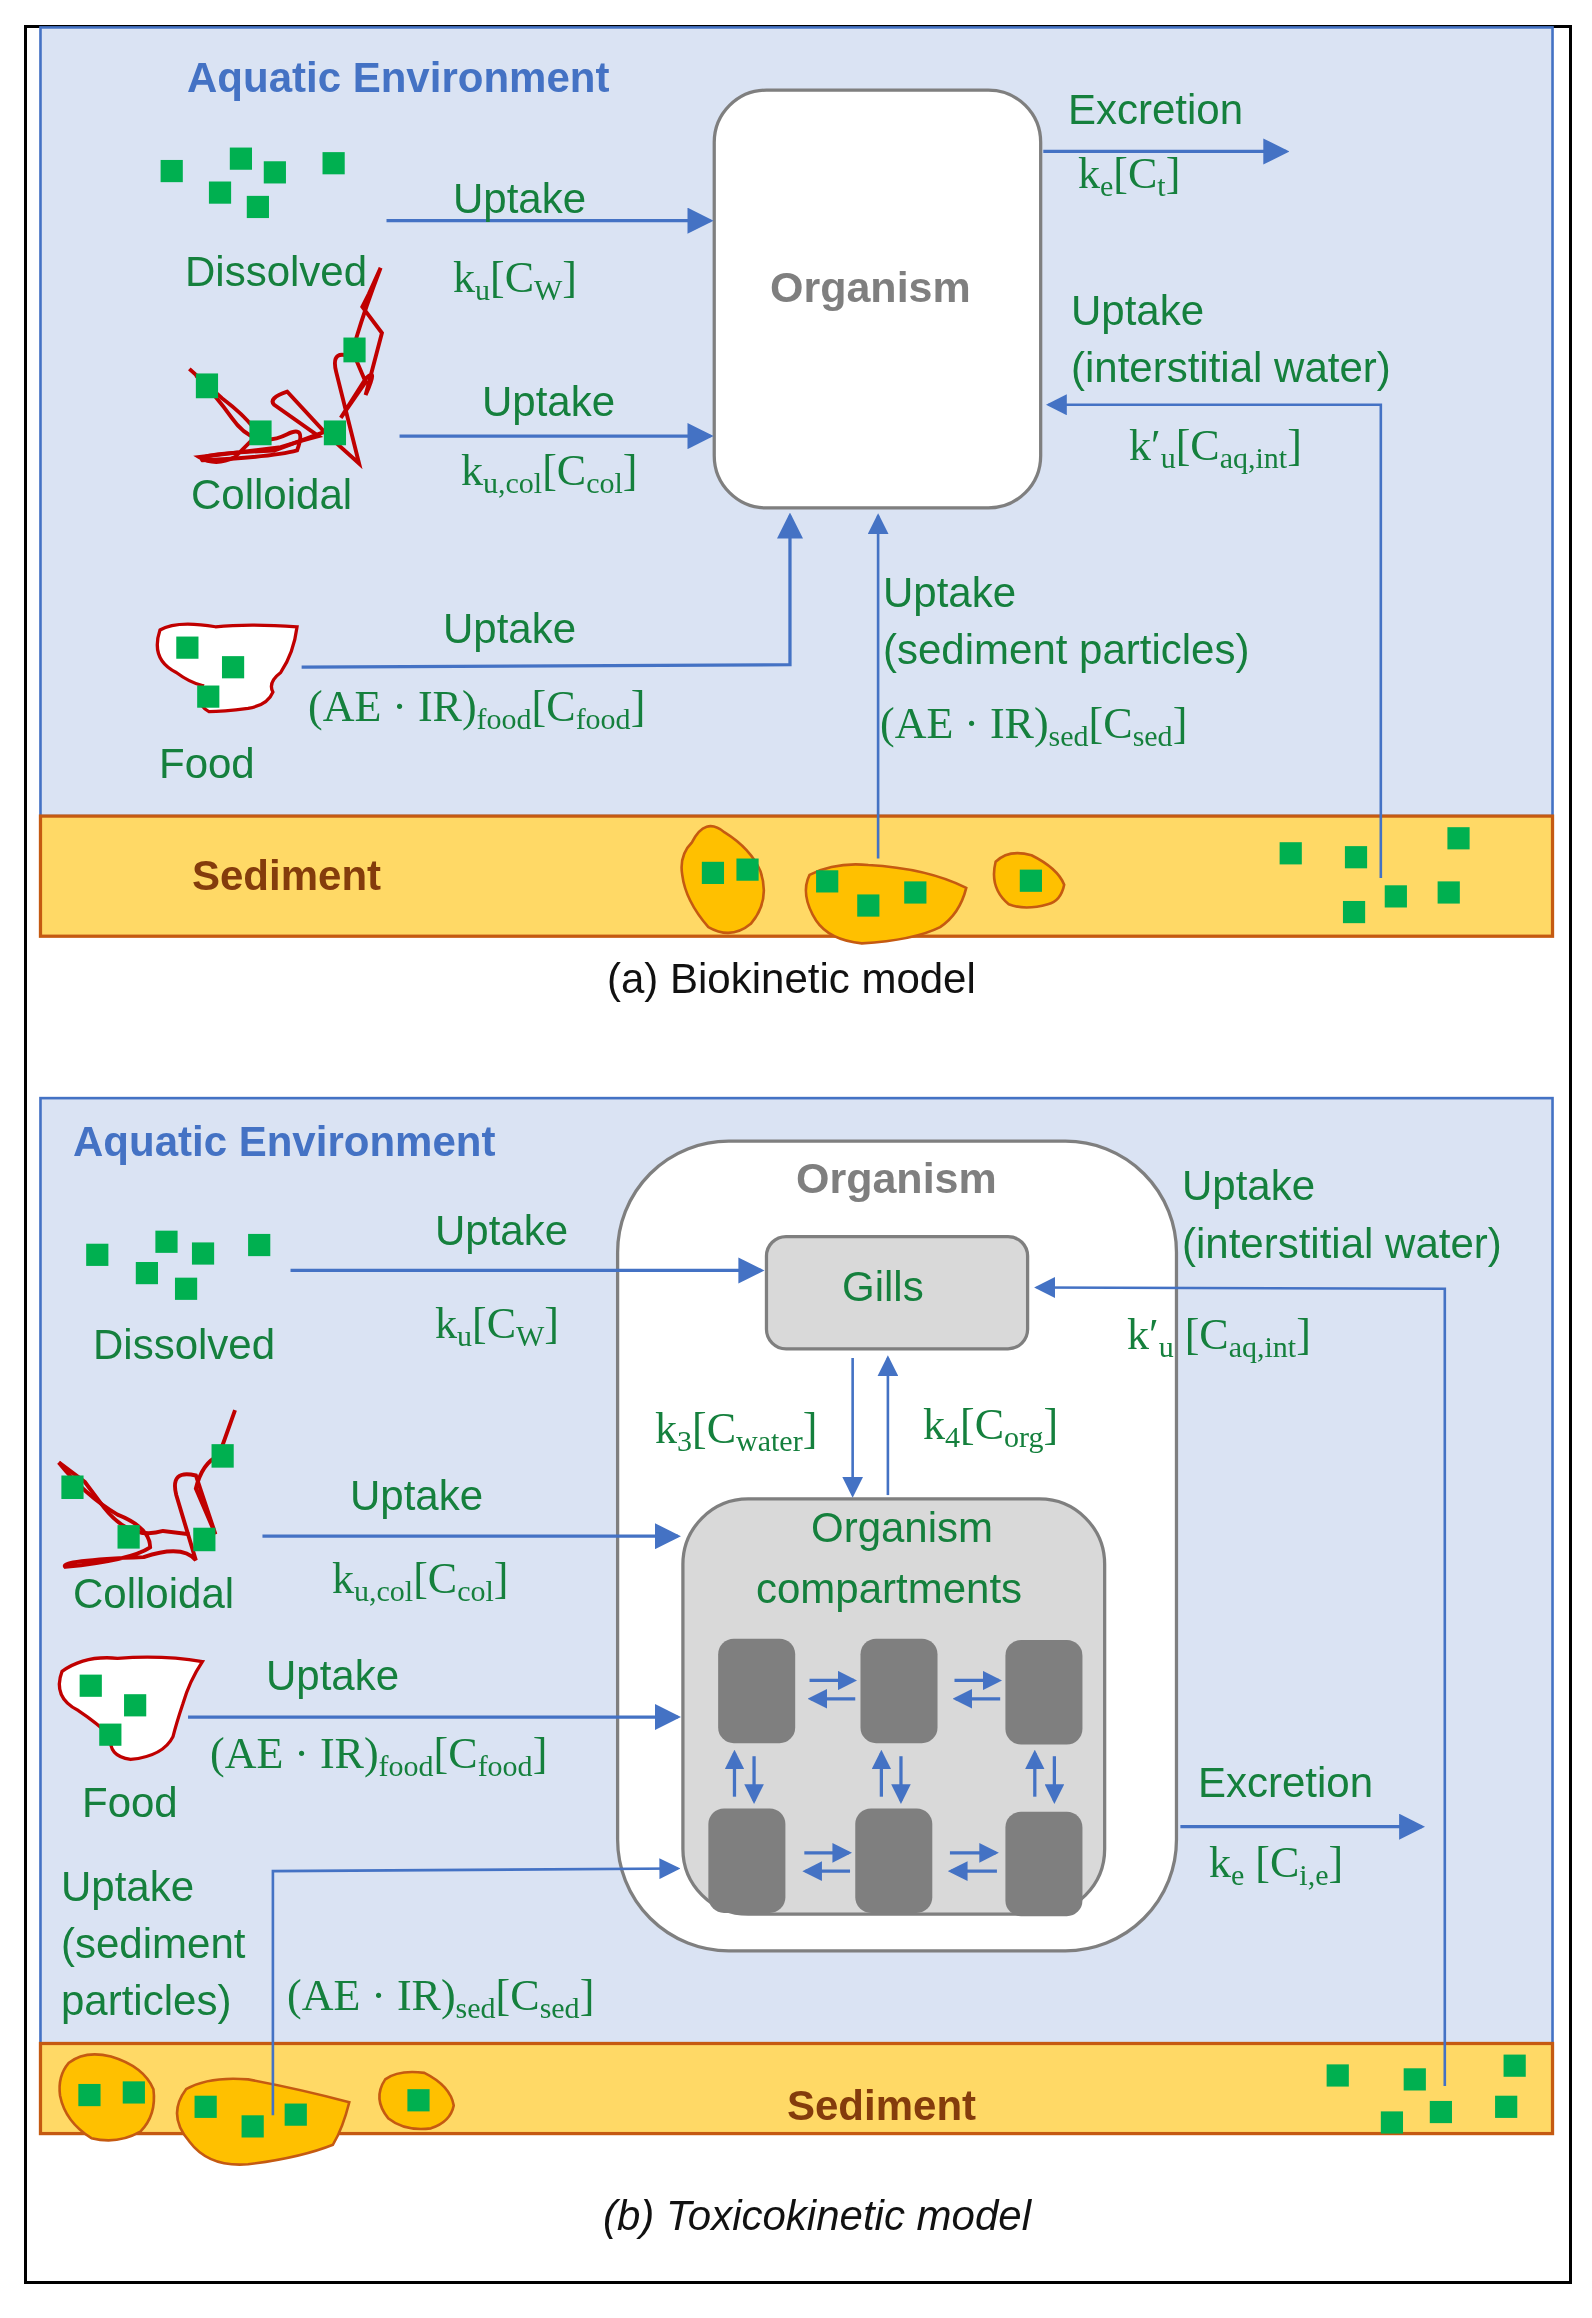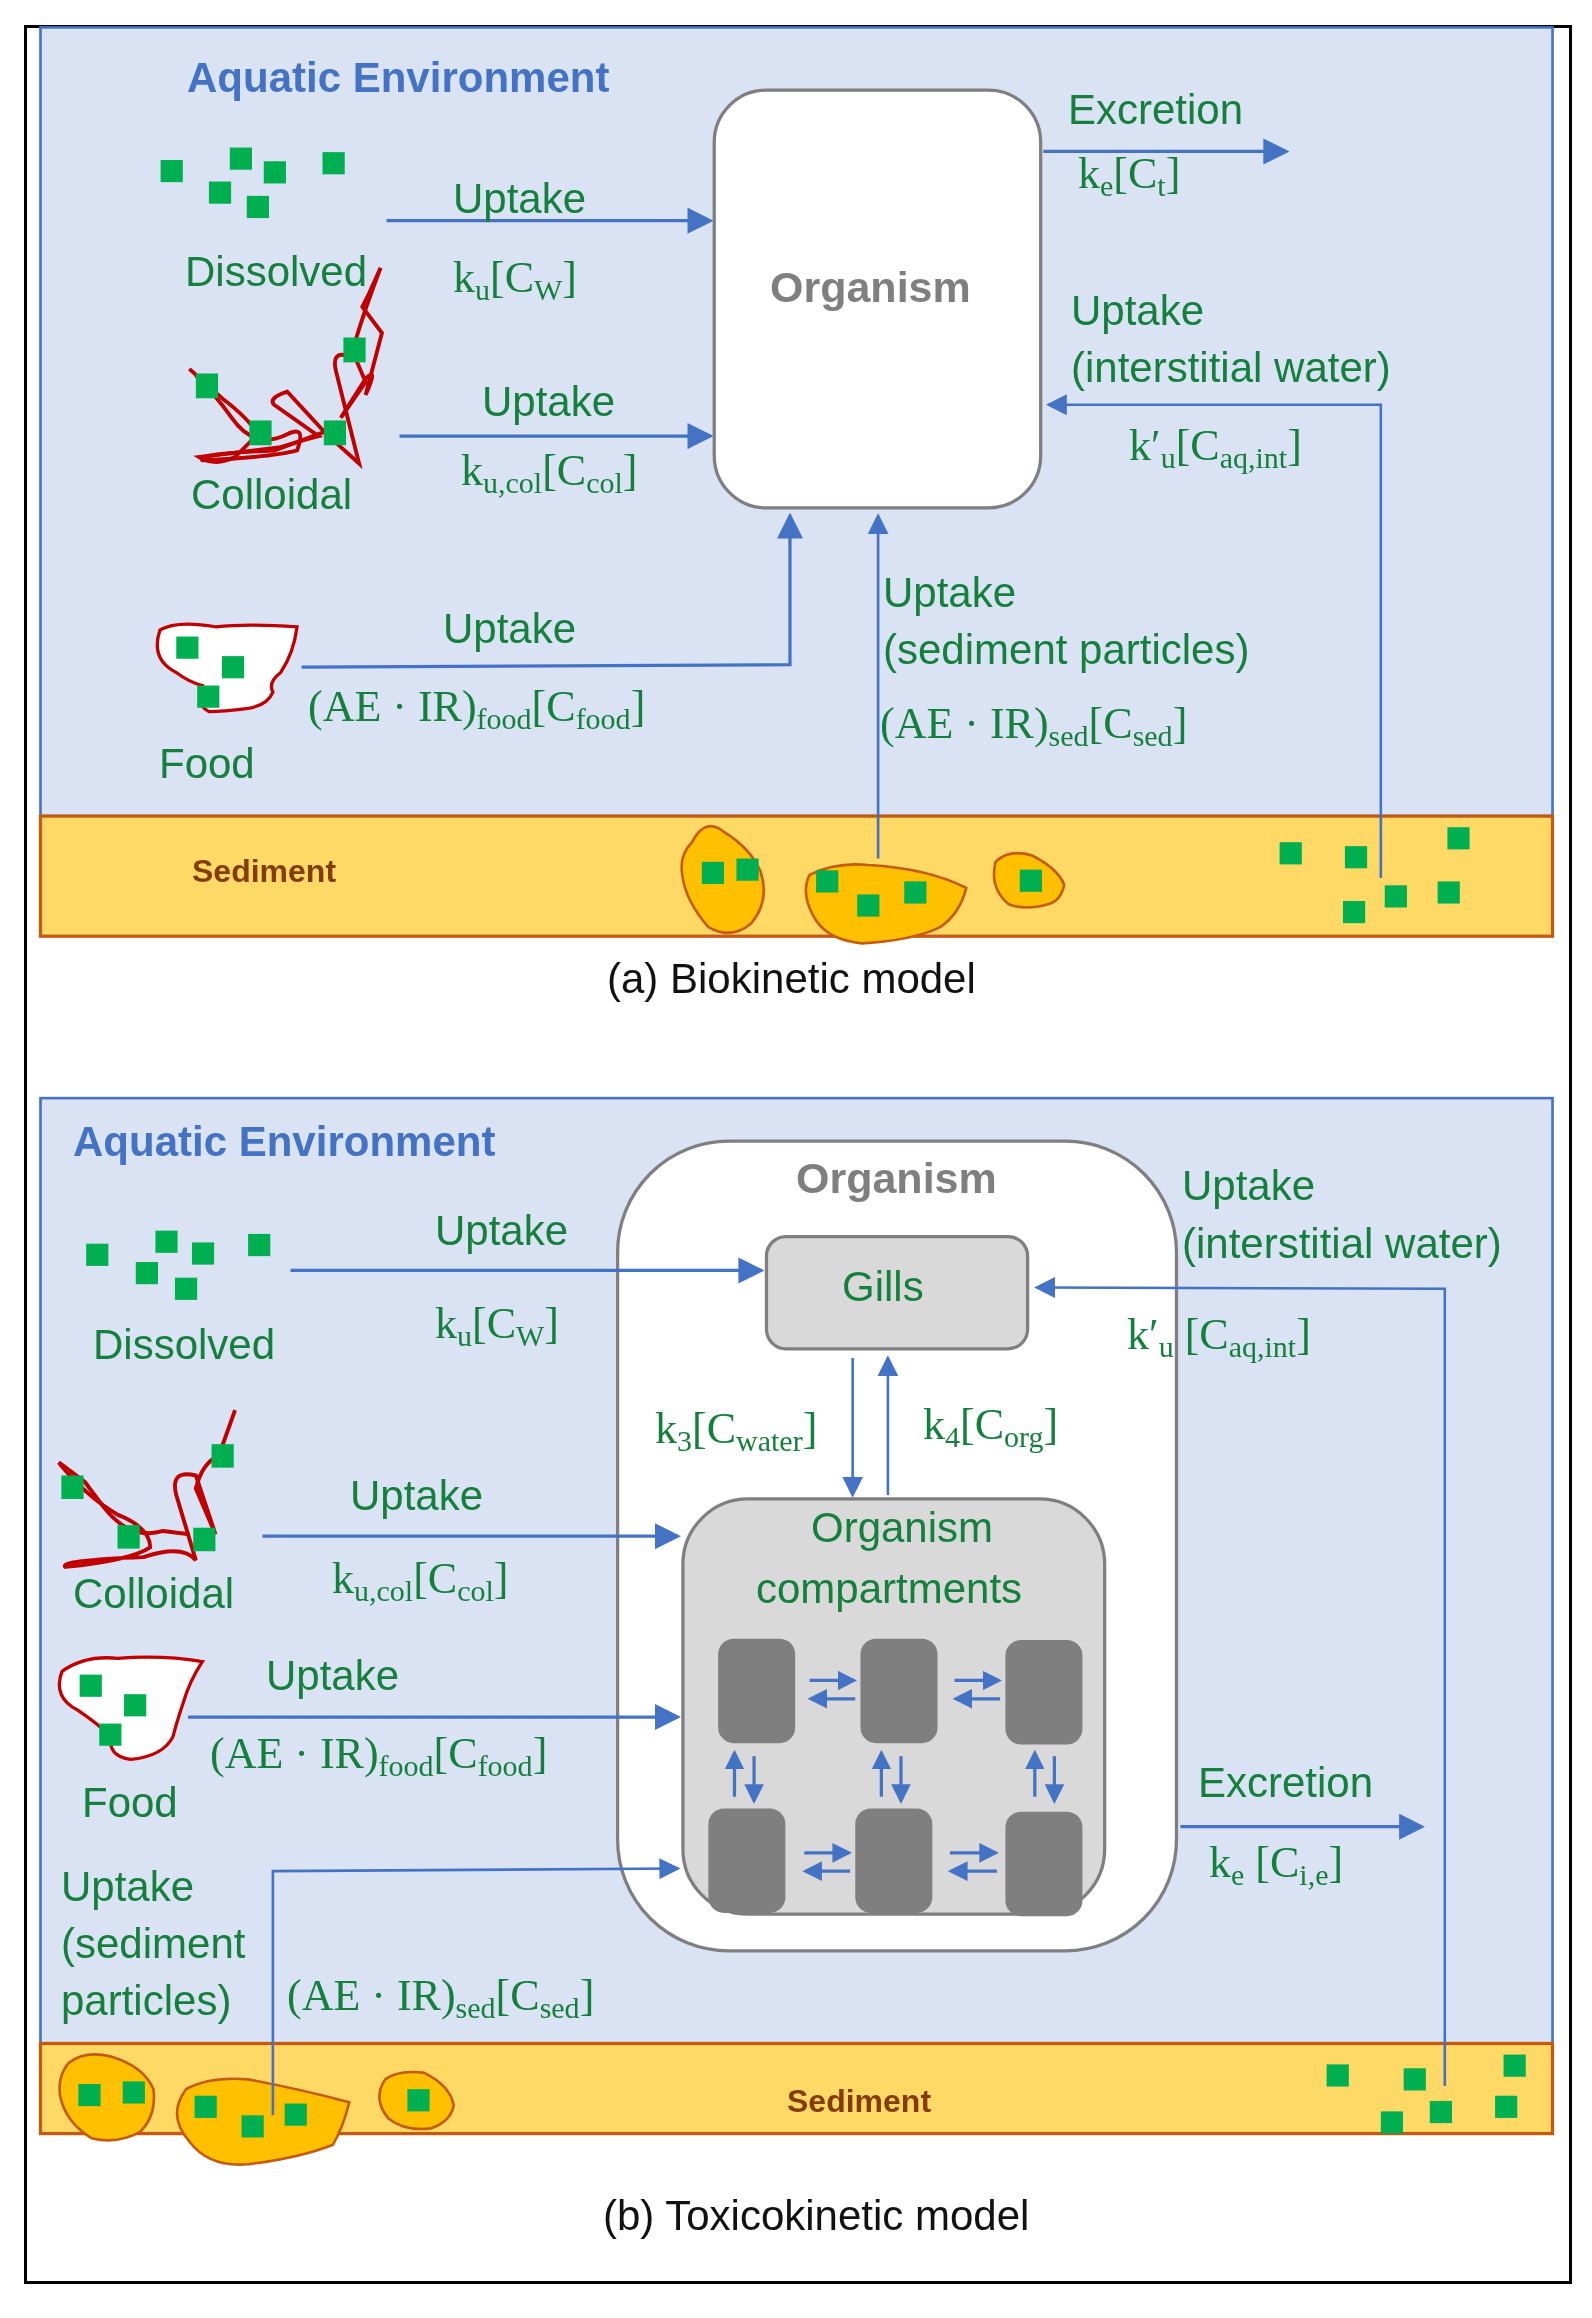--- a/index.html
+++ b/index.html
@@ -4,21 +4,21 @@
 <style>
   html, body { margin:0; padding:0; background:#ffffff; }
   body { width:1593px; height:2319px; position:relative; overflow:hidden; font-family:"Liberation Sans", sans-serif; }
   .frame { position:absolute; left:23.5px; top:25px; width:1548px; height:2259px; border:3.3px solid #000; box-sizing:border-box; }
   svg.main { position:absolute; left:0; top:0; }
   .t { position:absolute; white-space:nowrap; color:#15803d; font-family:"Liberation Sans", sans-serif; font-size:42px; line-height:1; }
   .serif { font-family:"Liberation Serif", serif; font-size:44px; }
   .serif sub { font-size:30px; vertical-align:-7.8px; }
   .env { color:#4472c4; font-weight:bold; font-size:42px; }
   .org-title { color:#7f7f7f; font-weight:bold; font-size:43px; }
-  .sed { color:#843c0c; font-weight:bold; font-size:32px; }
+  .sed { color:#843c0c; font-weight:bold; font-size:42px; }
   .caption { font-size:42px; color:#111; }
 </style>
 </head>
 <body>
 
 <div class="frame"></div>
 
 <svg class="main" width="1593" height="2319" viewBox="0 0 2440 3552">
   <defs>
     <marker id="ah" markerWidth="8" markerHeight="8" refX="7" refY="4" orient="auto" markerUnits="strokeWidth">
@@ -207,21 +207,21 @@
 
 <div class="t" style="left:1068px;top:89px;">Excretion</div>
 <div class="t serif" style="left:1078px;top:152px;"><span>k</span><sub>e</sub>[<span>C</span><sub>t</sub>]</div>
 
 <div class="t env" style="left:73px;top:1121px;">Aquatic Environment</div>
 <div class="t org-title" style="left:796px;top:1157px;">Organism</div>
 <div class="t" style="left:842px;top:1266px;">Gills</div>
 <div class="t" style="left:811px;top:1507px;">Organism</div>
 <div class="t" style="left:756px;top:1568px;">compartments</div>
 <div class="t sed" style="left:787px;top:2085px;">Sediment</div>
-<div class="t caption" style="left:603px;top:2195px;">(b) Toxicokinetic model</div>
+<div class="t caption" style="left:603px;top:2195px;font-style:italic;">(b) Toxicokinetic model</div>
 
 <div class="t" style="left:93px;top:1324px;">Dissolved</div>
 <div class="t" style="left:73px;top:1573px;">Colloidal</div>
 <div class="t" style="left:82px;top:1782px;">Food</div>
 
 <div class="t" style="left:435px;top:1210px;">Uptake</div>
 <div class="t serif" style="left:435px;top:1302px;"><span>k</span><sub>u</sub>[<span>C</span><sub>W</sub>]</div>
 
 <div class="t" style="left:350px;top:1475px;">Uptake</div>
 <div class="t serif" style="left:332px;top:1557px;"><span>k</span><sub>u,col</sub>[<span>C</span><sub>col</sub>]</div>

